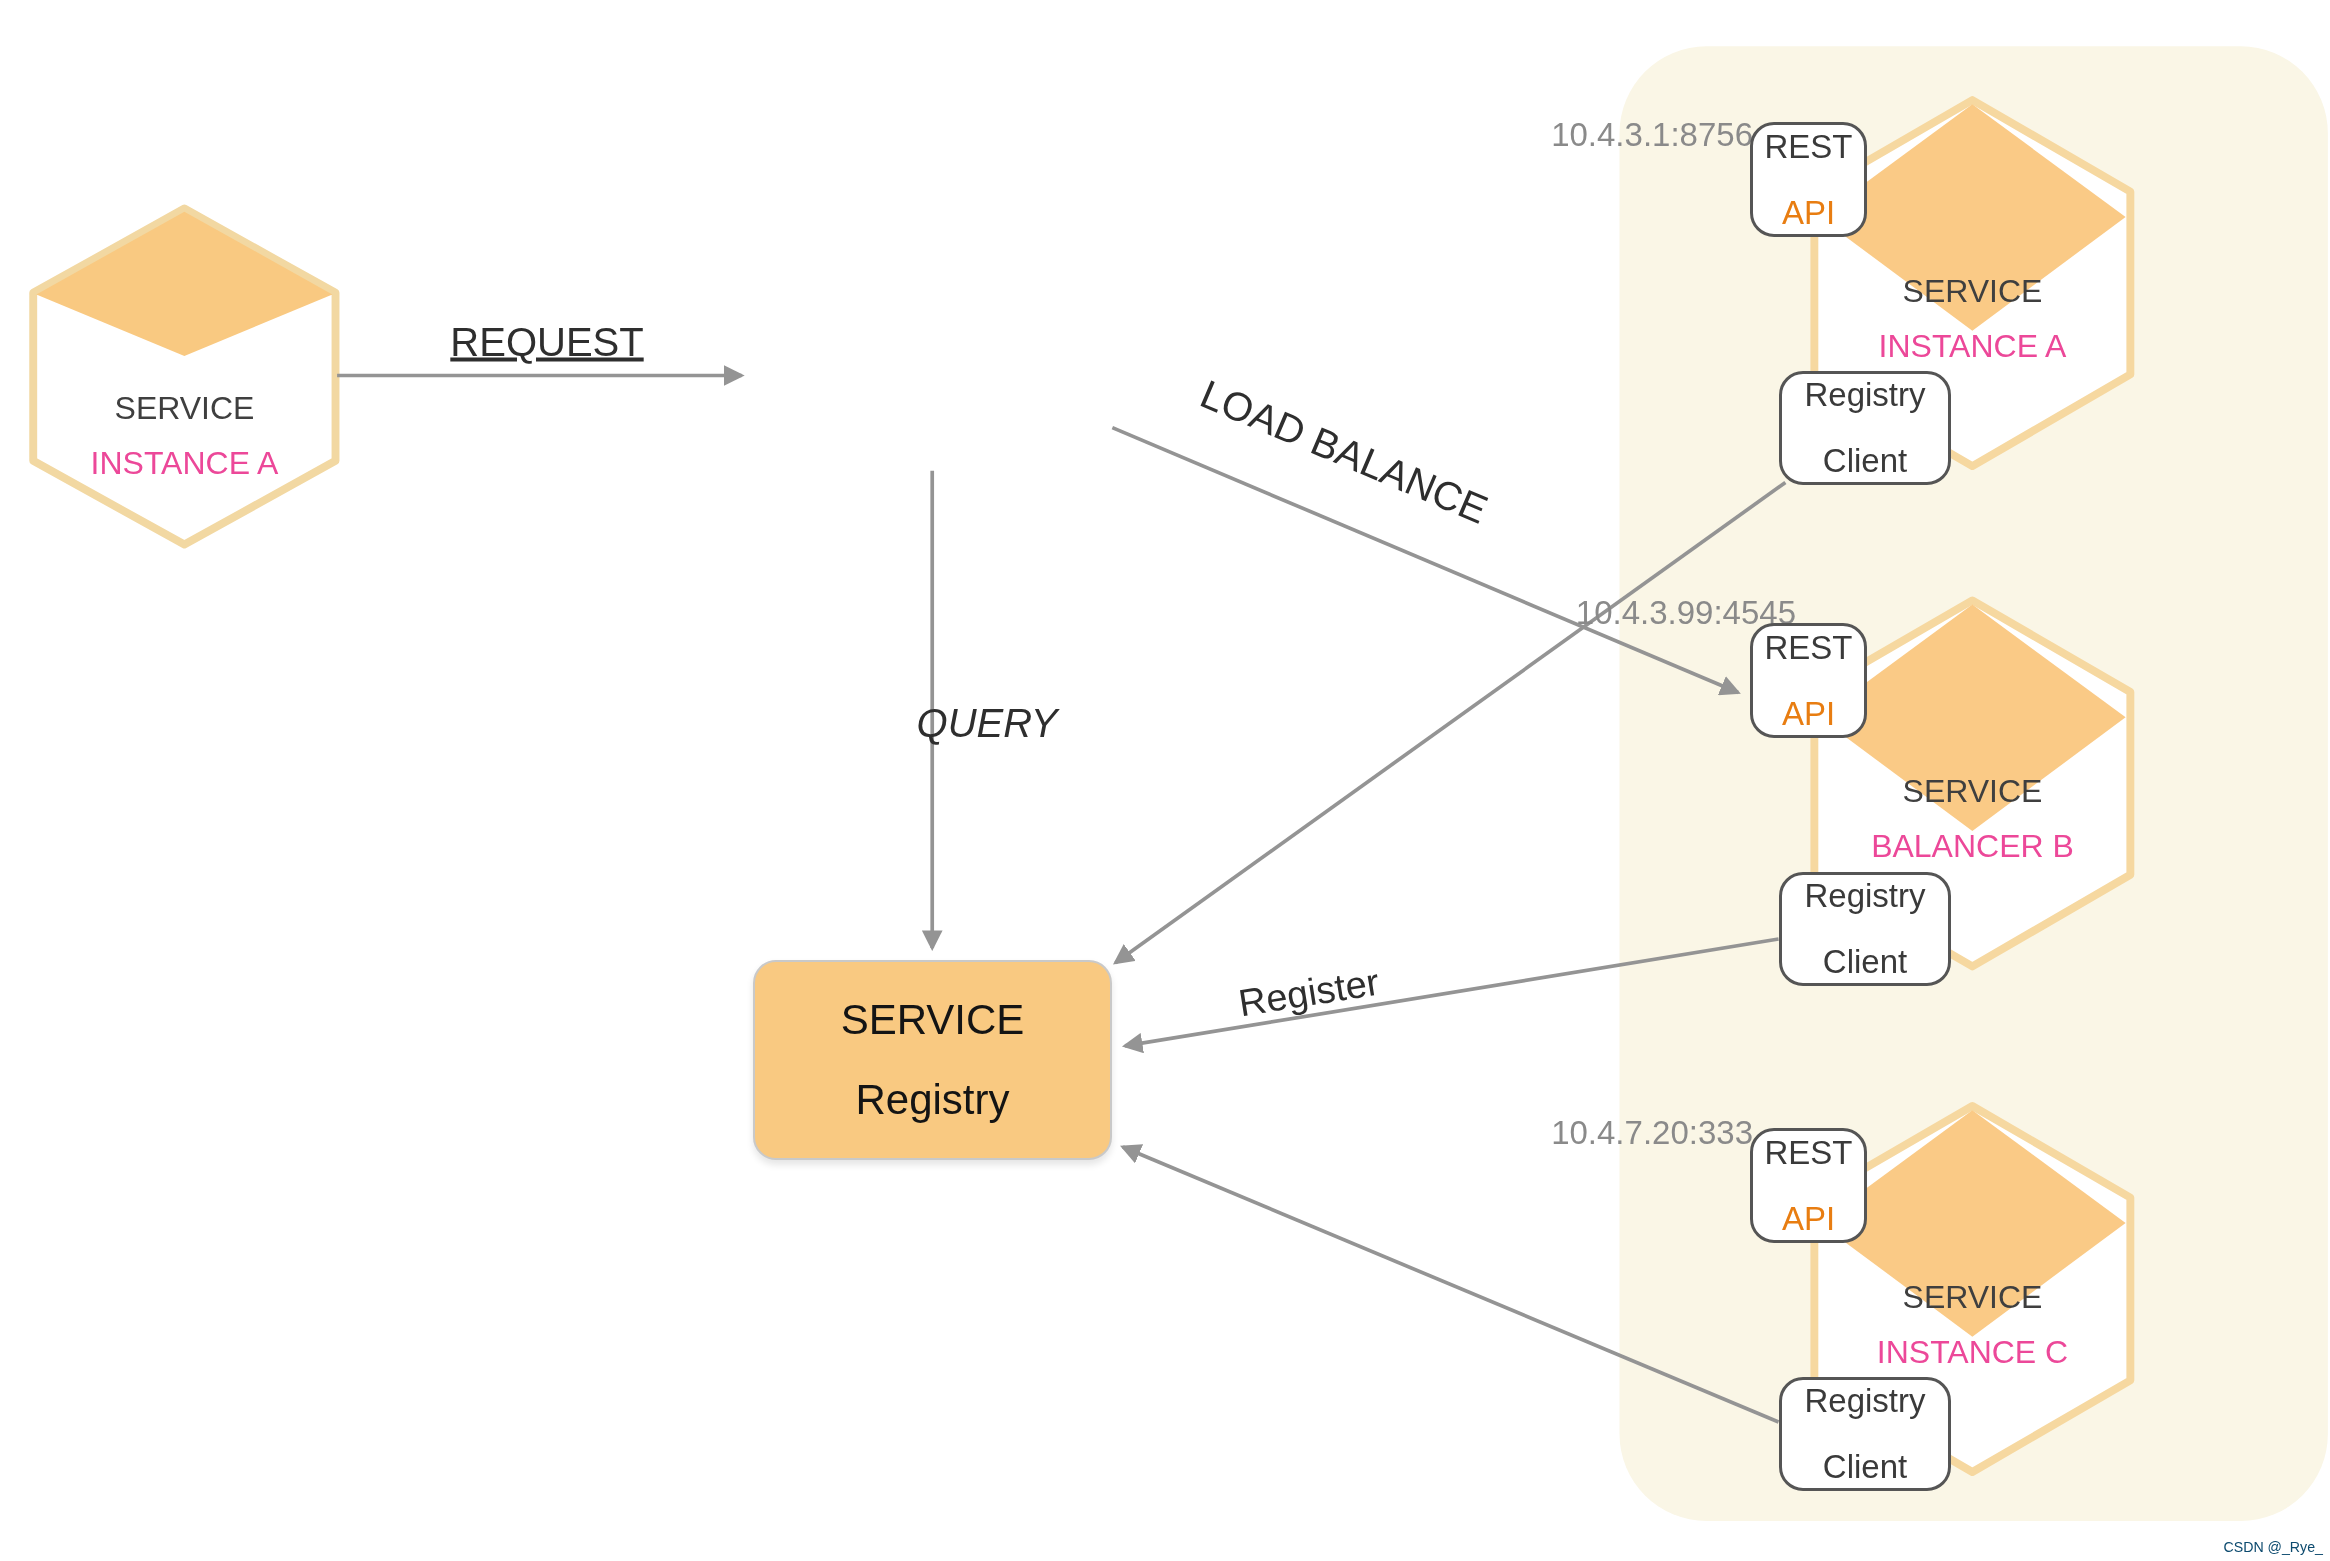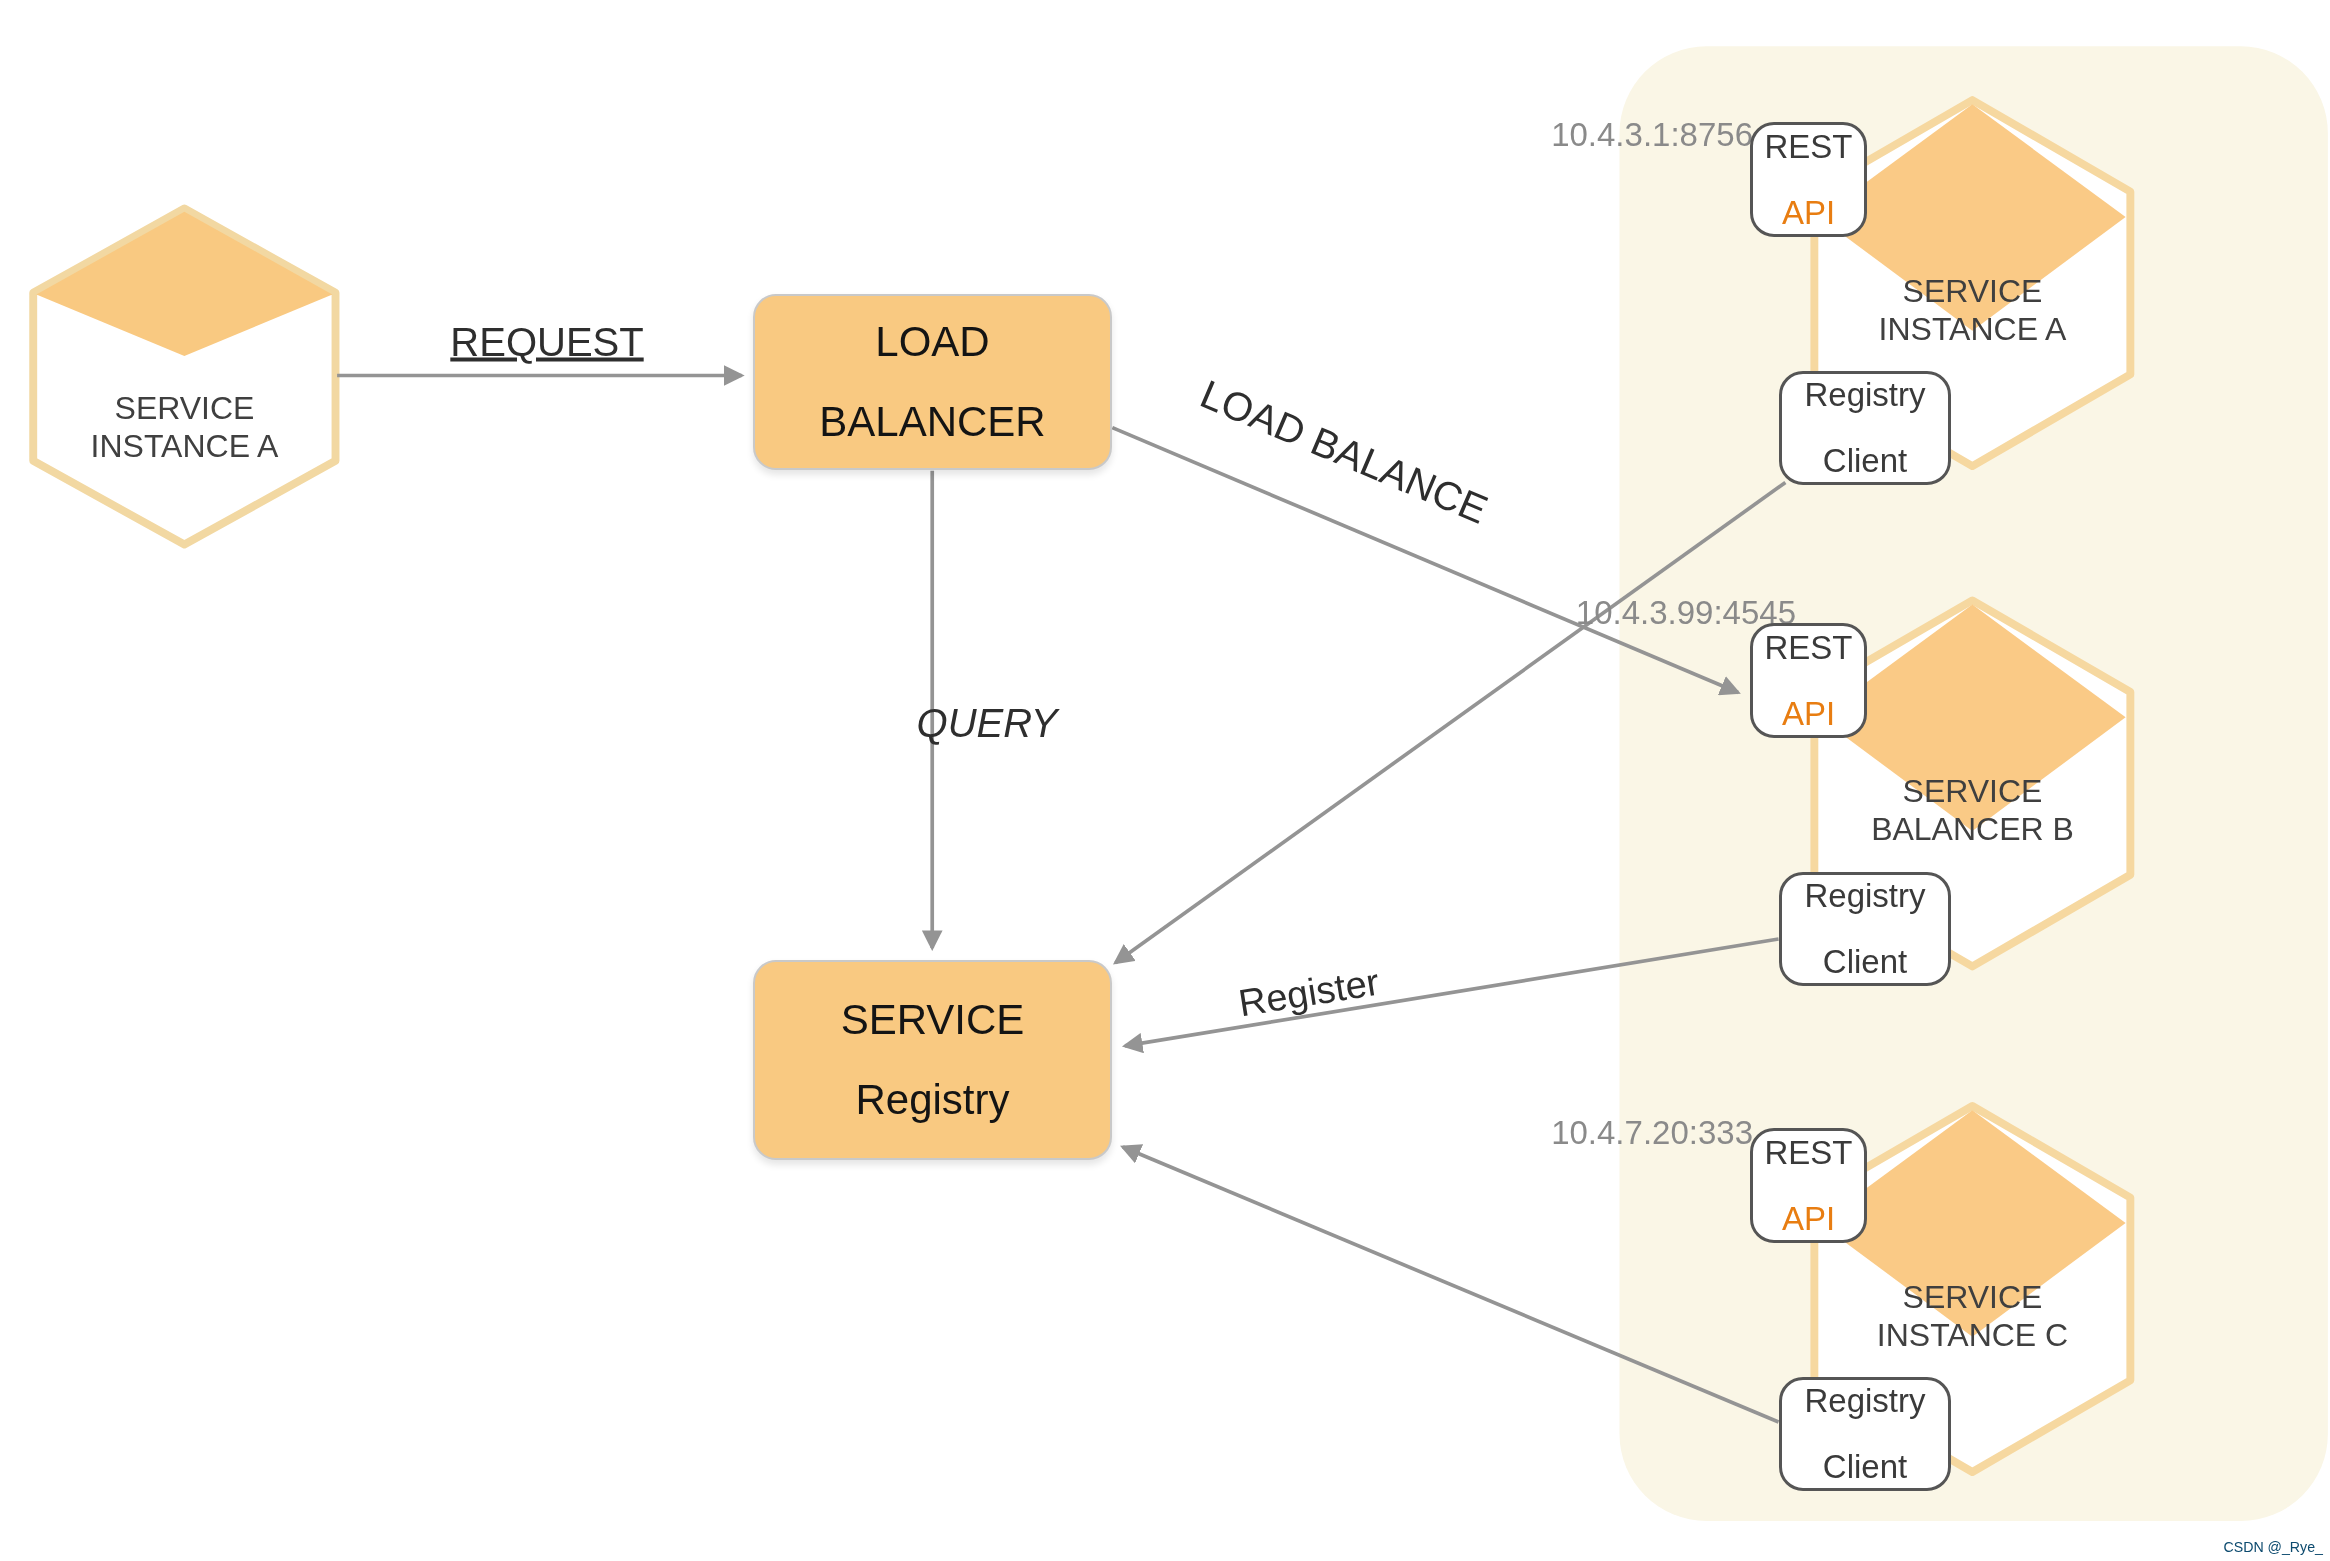--- a/index.html
+++ b/index.html
@@ -8,21 +8,21 @@
   #bg-svg{position:absolute;left:0;top:0;width:2330px;height:1561px;}
 
   .node{position:absolute;display:flex;flex-direction:column;align-items:center;justify-content:center;box-sizing:border-box;text-align:center;gap:26px;}
   .orange-box{background:#F9C981;border:2.1px solid #c9c9c9;border-radius:23px;box-shadow:0 4.2px 7.4px rgba(0,0,0,0.10);color:#141414;font-size:42px;line-height:54px;font-weight:400;}
   .white-box{background:#ffffff;border:3.7px solid #555555;border-radius:24px;color:#3a3a3a;}
   .rest-box{font-size:33px;line-height:40px;}
   .client-box{font-size:33px;line-height:40px;}
   .orange-text{color:#E87D11;}
   .hex-label{position:absolute;width:295px;text-align:center;font-size:32px;line-height:38px;}
   .hex-label .l1{color:#3f3f3f;}
-  .hex-label .l2{color:#404040;}
+  .hex-label .l2{color:#ec4899;margin-top:17px;}
   .edge-label{position:absolute;color:#2e2e2e;font-size:40px;white-space:nowrap;}
   .center-anchor{transform:translate(-50%,-50%);}
   .ip-label{position:absolute;width:369px;text-align:right;color:#8a8a8a;font-size:33px;white-space:nowrap;}
   .watermark{position:absolute;width:263px;text-align:right;color:#0c4a6e;font-size:14.2px;}
 </style>
 </head>
 <body>
 
 <div id="canvas">
 
@@ -59,24 +59,20 @@
     <line x1="3390" y1="916" x2="2118" y2="1828" stroke="#949494" stroke-width="7" marker-end="url(#arrow)"></line>
     <line x1="3377" y1="1783" x2="2136" y2="1986" stroke="#949494" stroke-width="7" marker-end="url(#arrow)"></line>
     <line x1="3377" y1="2700" x2="2132" y2="2178" stroke="#949494" stroke-width="7" marker-end="url(#arrow)"></line>
   </svg>
 
   <div class="hex-label" style="left:37px;top:389px;">
     <div class="l1">SERVICE</div>
     <div class="l2">INSTANCE A</div>
   </div>
 
-  <div class="node orange-box" style="left:753px;top:294px;width:359px;height:176px;">
-    <span>LOAD</span>
-    <span>BALANCER</span>
-  </div>
 
   <div class="node orange-box" style="left:753px;top:960px;width:359px;height:200px;">
     <span>SERVICE</span>
     <span>Registry</span>
   </div>
 
   <div class="edge-label center-anchor" style="left:547px;top:342px;text-decoration:underline;">REQUEST</div>
   <div class="edge-label center-anchor" style="left:987px;top:723px;font-style:italic;">QUERY</div>
   <div class="edge-label" style="left:1344px;top:452px;transform:translate(-50%,-50%) rotate(23deg);">LOAD BALANCE</div>
   <div class="edge-label" style="left:1309px;top:993px;font-size:38px;transform:translate(-50%,-50%) rotate(-9deg);">Register</div>

